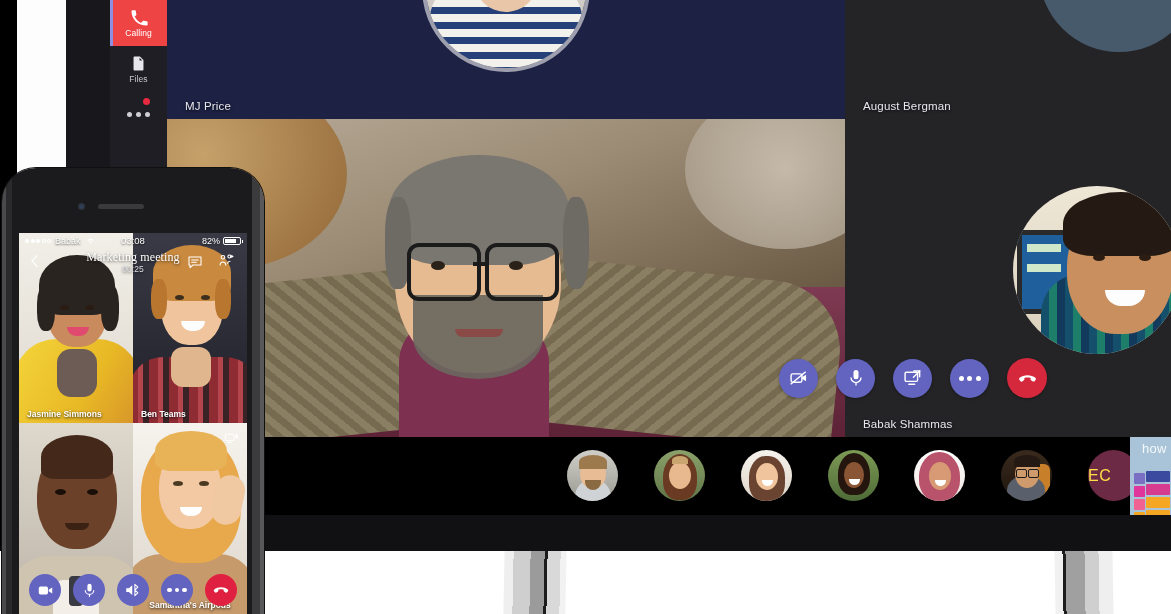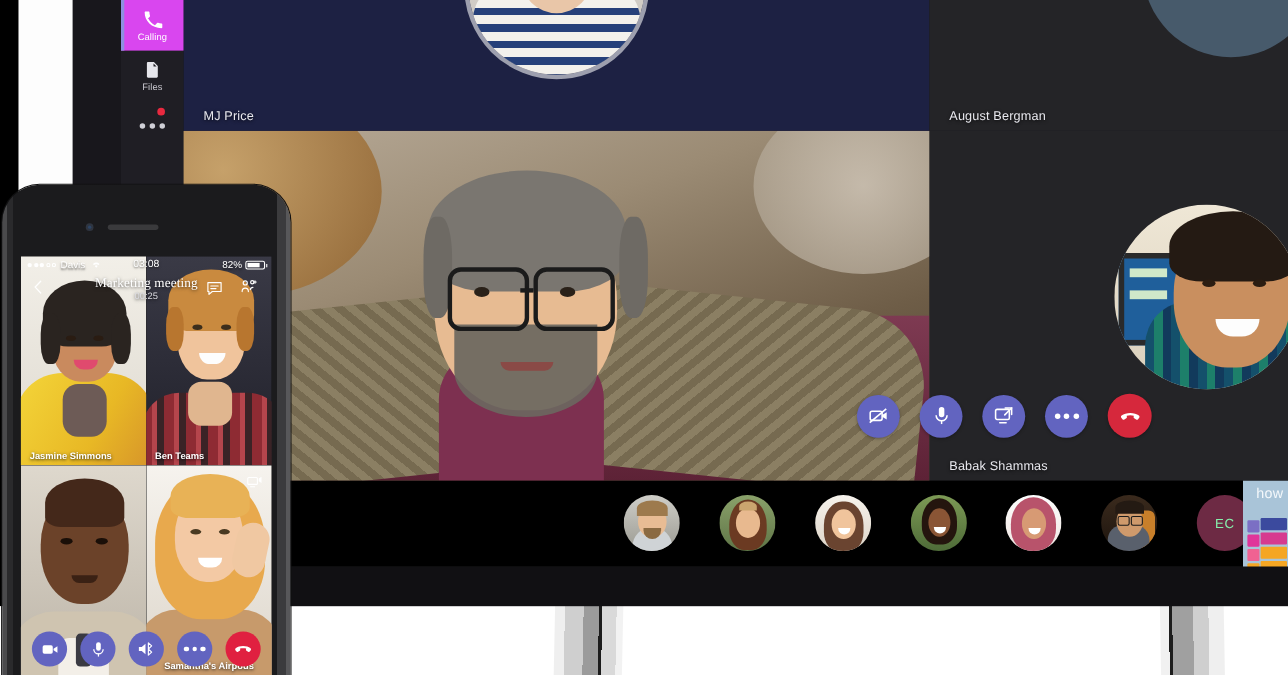--- a/index.html
+++ b/index.html
@@ -17,21 +17,21 @@
   .strip-white{position:absolute;left:17px;top:0;width:49px;height:551px;background:#fdfdfd;}
   .strip-dark{position:absolute;left:66px;top:0;width:44px;height:551px;background:#18171c;}
 
   
   .desk{position:absolute;left:110px;top:0;width:1061px;height:551px;background:#141414;}
 
   
   .rail{position:absolute;left:0;top:0;width:57px;height:551px;background:#1f1e24;}
   .rail-item{position:relative;width:57px;height:46px;display:flex;flex-direction:column;
     align-items:center;justify-content:center;gap:2px;color:#c9c8cf;cursor:pointer;}
-  .rail-item.active{background:#d946ef;color:#fff;}
+  .rail-item.active{background:#ef4444;color:#fff;}
   .rail-item.active:before{content:"";position:absolute;left:0;top:0;bottom:0;width:3px;background:#8f8fe0;}
   .rail-item .ri-ico{width:18px;height:18px;display:block;}
   .rail-item .ri-lbl{font-size:8.5px;line-height:9px;letter-spacing:.1px;}
   .rail-dots{position:relative;width:57px;height:44px;display:flex;align-items:center;justify-content:center;cursor:pointer;}
   .rail-dots .dd{width:5px;height:5px;border-radius:50%;background:#cfcfd6;margin:0 2px;}
   .rail-dots .badge{position:absolute;top:6px;left:33px;width:7px;height:7px;border-radius:50%;background:#e8293f;}
 
   
   .grid{position:absolute;left:57px;top:0;right:0;height:437px;}
 
@@ -63,22 +63,22 @@
     justify-content:center;border:none;cursor:pointer;box-shadow:0 1px 3px rgba(0,0,0,.3);}
   .cbtn.more{background:#6264c0;}
   .cbtn.hang{background:#d6283c;width:40px;height:40px;}
   .cbtn svg{display:block;}
   .cbtn .dots{display:flex;gap:3.5px;}
   .cbtn .dots i{width:5px;height:5px;border-radius:50%;background:#fff;display:block;}
 
   
   .roster{position:absolute;left:57px;top:437px;right:0;height:78px;background:#000;}
   .ravatar{position:absolute;top:13px;width:51px;height:51px;border-radius:50%;overflow:hidden;}
-  .ravatar.init{background:#6d2a44;display:flex;align-items:center;justify-content:center;
-    color:#86efac;font-size:12px;letter-spacing:.6px;}
+  .ravatar.init{background:#6d2a44;display:flex;align-items:center;justify-content:flex-start;
+    color:#fde047;font-size:16px;letter-spacing:.6px;}
   .share-thumb{position:absolute;right:0;top:0;width:41px;height:95px;overflow:hidden;background:#a9c4d8;}
   .st-head{position:absolute;left:0;top:0;right:0;height:30px;color:#f4f8fb;font-size:13px;
     padding:4px 0 0 12px;box-sizing:border-box;letter-spacing:.3px;}
   .st-note{position:absolute;height:11px;border-radius:1px;}
 
   .footer{position:absolute;left:57px;top:515px;right:0;height:36px;background:#111013;}
 
   
   .stand{position:absolute;left:504px;top:551px;width:62px;height:63px;
     background:linear-gradient(90deg,#efefef 0 9px,#cfcfcf 9px 26px,#9b9b9b 26px 40px,#1c1c1c 40px 43px,#d9d9d9 43px 56px,#f2f2f2 56px 62px);
@@ -428,21 +428,21 @@
       </div>
 
       <div class="sbar">
         <span class="dots5">
             <i></i>
             <i></i>
             <i></i>
             <i class="o"></i>
             <i class="o"></i>
           </span>
-        <span class="carrier">Davis</span>
+        <span class="carrier">Babak</span>
         <span>
           <svg viewBox="0 0 24 20" width="11" height="10" fill="#fff">
             <path d="M12 17.5l-3-3.6a4.7 4.7 0 016 0l-3 3.6zM5.4 9.8a10.6 10.6 0 0113.2 0l-1.9 2.3a7.6 7.6 0 00-9.4 0L5.4 9.8z"></path>
           </svg>
         </span>
         <span class="clock">03:08</span>
         <span class="right">
           <span>82%</span>
           <span class="batt">
               <i></i>

